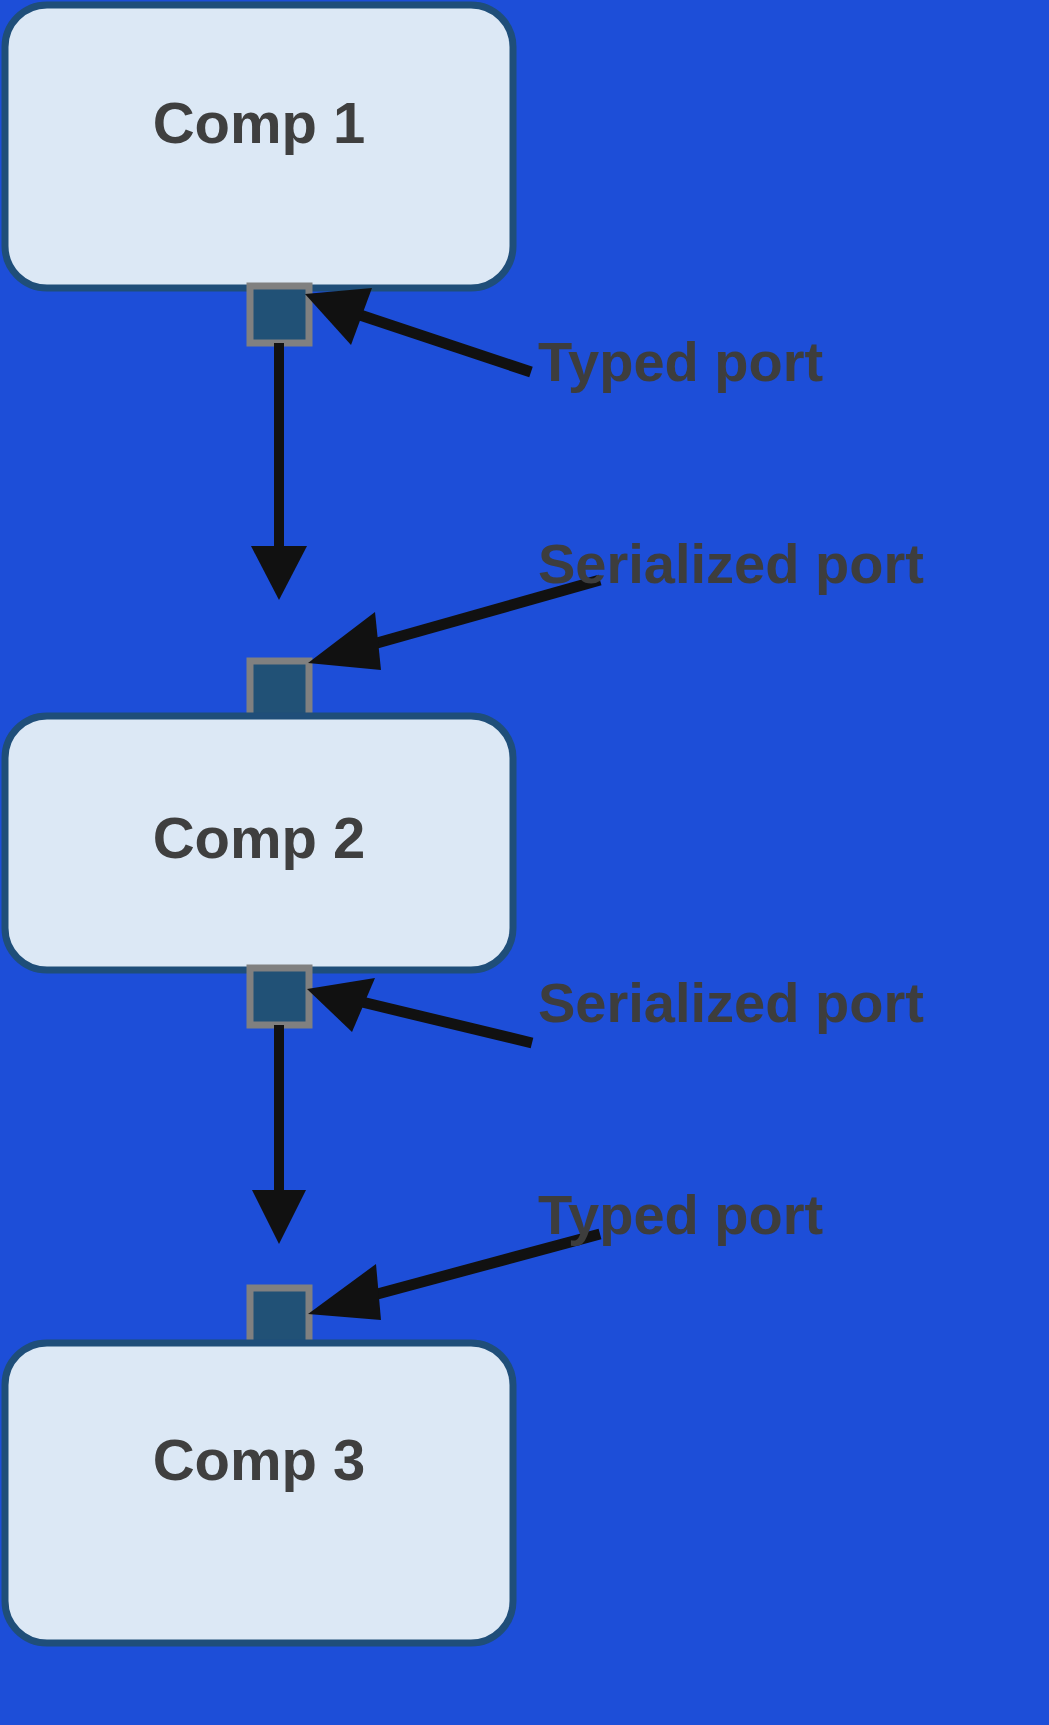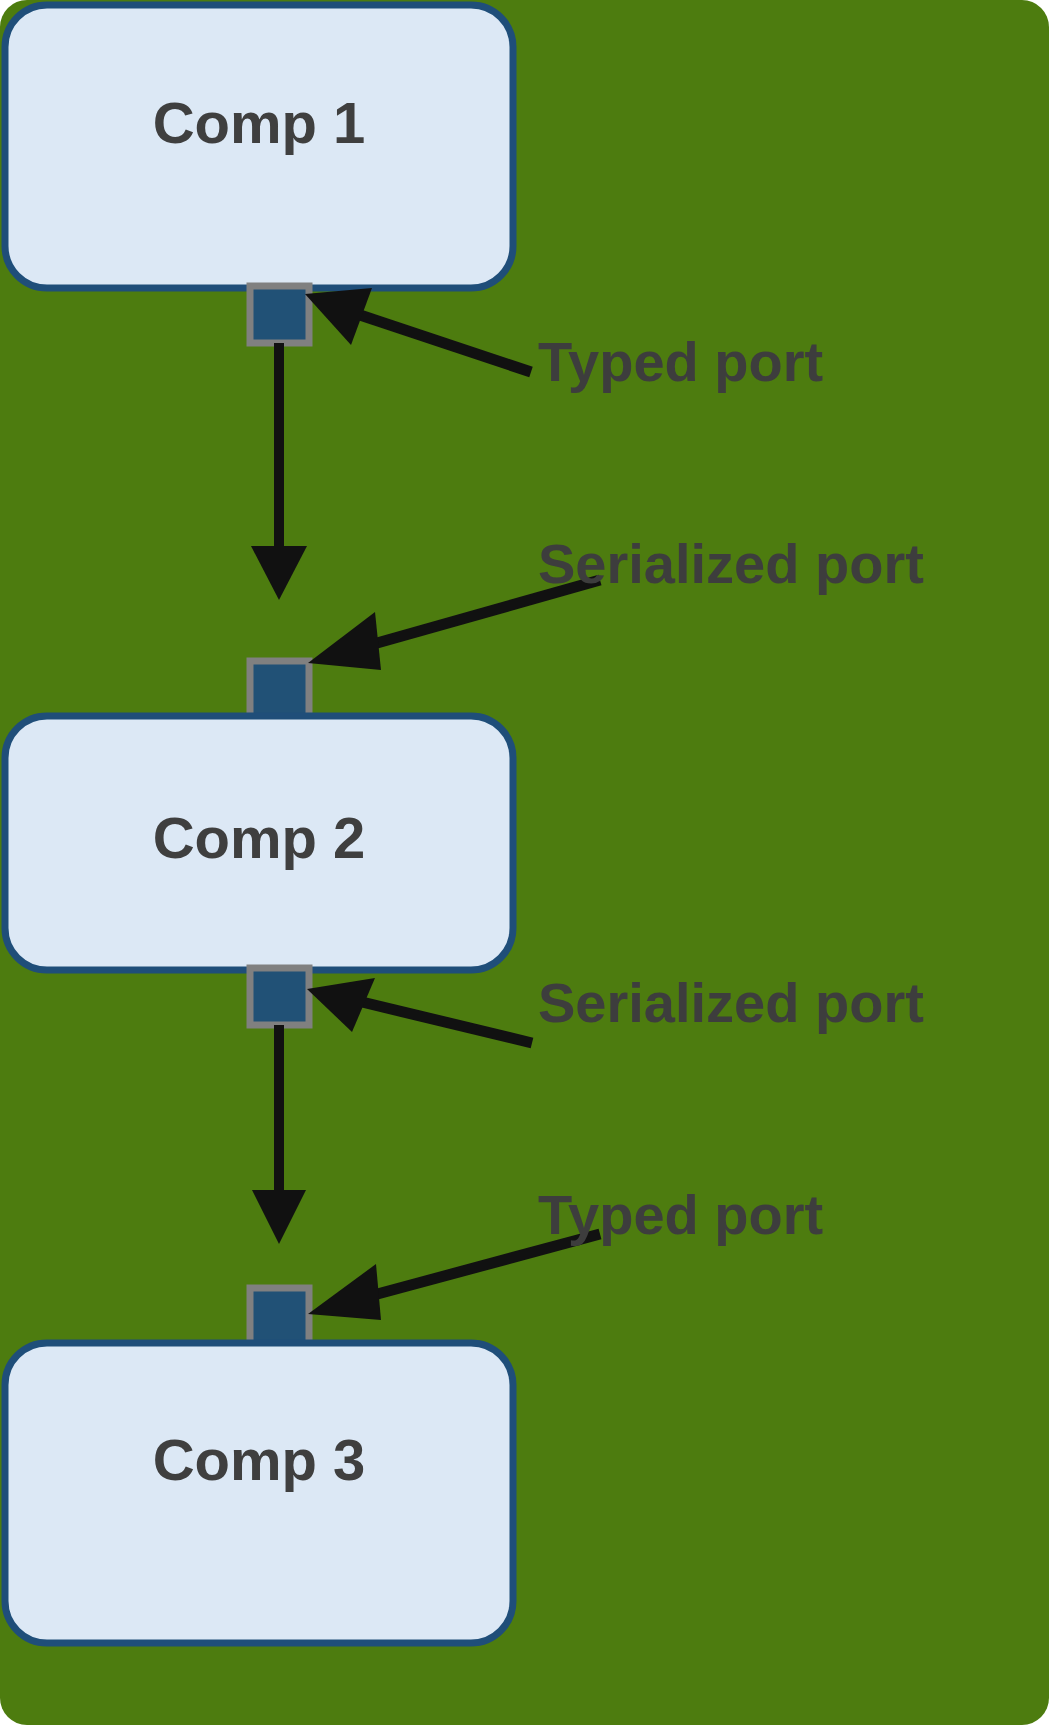--- a/index.html
+++ b/index.html
@@ -4,24 +4,23 @@
 <style>
   html, body {
     margin: 0;
     padding: 0;
     background: #ffffff;
   }
   #canvas {
     position: relative;
     width: 1049px;
     height: 1725px;
-    background: #4d7c0f;
+    background: #1d4ed8;
     overflow: hidden;
     font-family: "Liberation Sans", sans-serif;
-    border-radius: 27px;
   }
   #diagram-svg {
     position: absolute;
     left: 0;
     top: 0;
     width: 1049px;
     height: 1725px;
   }
   .comp-label {
     font-family: "Liberation Sans", sans-serif;

